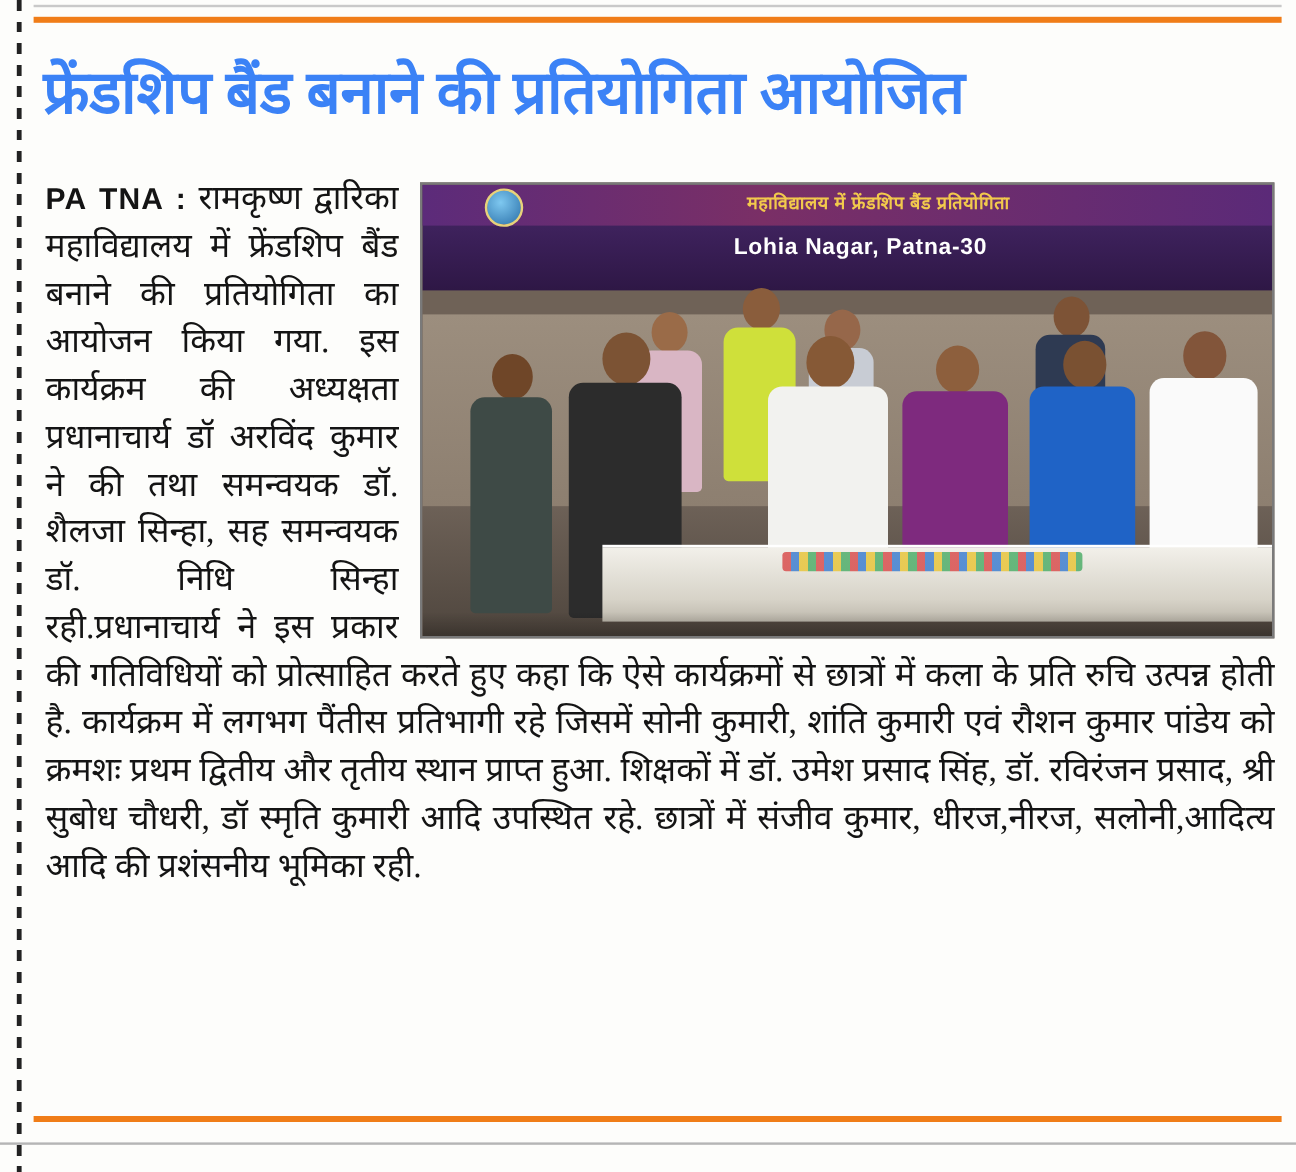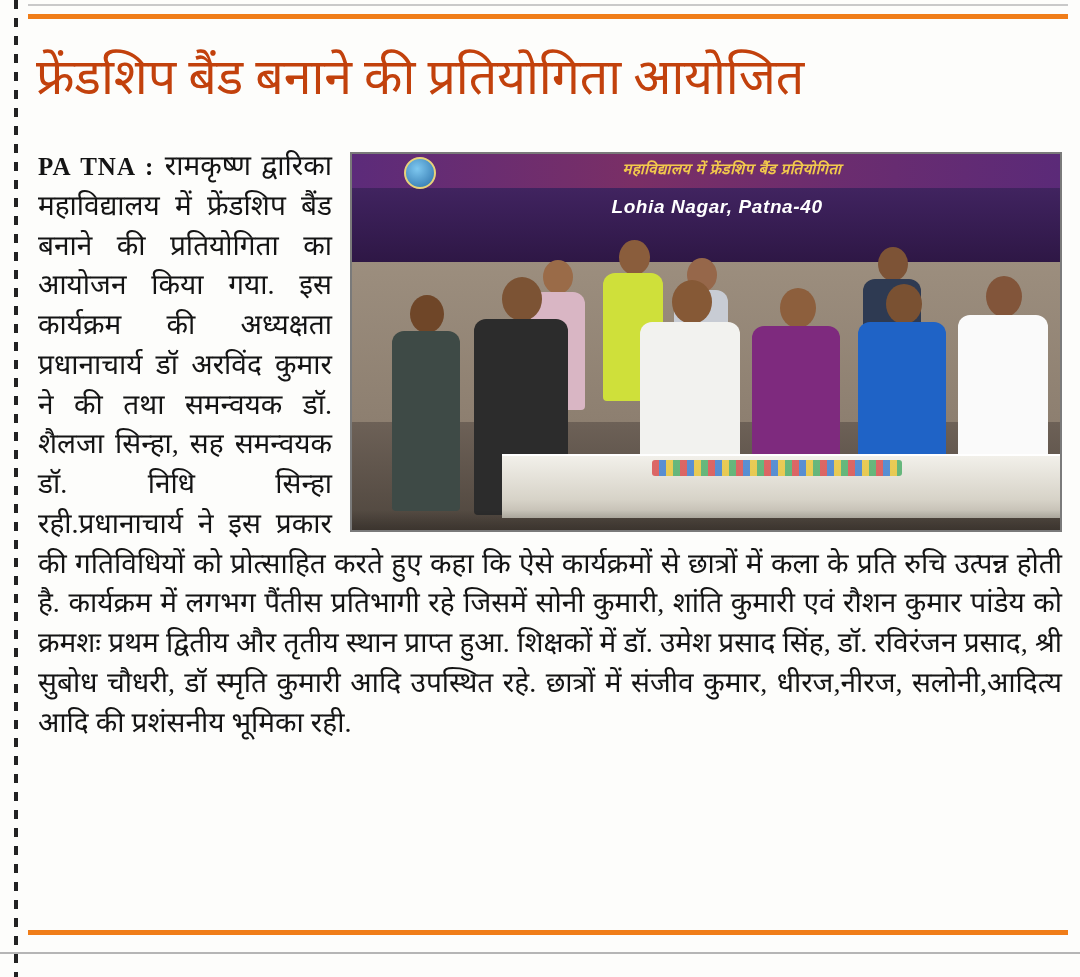--- a/index.html
+++ b/index.html
@@ -73,25 +73,25 @@
       rgba(255,255,255,0) 18px
     );
   }
 
   .headline {
     position: absolute;
     left: 36px;
     top: 48px;
     width: 1024px;
     font-family: "Liberation Serif", serif;
-    font-weight: normal;
+    font-weight: bold;
     font-size: 50px;
     line-height: 1.18;
     letter-spacing: -0.2px;
-    color: #c2410c;
+    color: #3b82f6;
     white-space: nowrap;
   }
 
   .body-wrap {
     position: absolute;
     left: 38px;
     top: 146px;
     width: 1024px;
   }
 
@@ -104,23 +104,22 @@
     box-sizing: border-box;
     position: relative;
     overflow: hidden;
     background: #6f6257;
   }
 
   
   .ph-banner {
     position: absolute;
     left: 0; top: 0;
-    width: 100%; height: 108px;
+    width: 100%; height: 88px;
     background: linear-gradient(180deg, #4a2a6b 0%, #3a1f57 55%, #2e1745 100%);
-    font-style: italic;
   }
   .ph-banner-top {
     position: absolute;
     left: 0; top: 0; width: 100%; height: 34px;
     background: linear-gradient(90deg,#5c2b7a,#7a2f66 40%,#5b2a78 100%);
   }
   .ph-banner-text1 {
     position: absolute;
     left: 120px; top: 4px;
     width: 520px;
@@ -210,21 +209,21 @@
     position: absolute;
     border-radius: 12px 12px 4px 4px;
   }
   .ph-caption-shade {
     position: absolute;
     left: 0; bottom: 0; width: 100%; height: 20px;
     background: linear-gradient(180deg, rgba(0,0,0,0), rgba(0,0,0,.25));
   }
 
   .lead-label {
-    font-family: Liberation Serif, serif;
+    font-family: Liberation Sans, sans-serif;
     font-weight: bold;
     font-size: 25px;
     letter-spacing: 1px;
   }
 
   .body-text {
     font-family: "Liberation Serif", serif;
     font-size: 28px;
     line-height: 1.42;
     color: #141414;
@@ -243,21 +242,21 @@
 
   <div class="headline">फ्रेंडशिप बैंड बनाने की प्रतियोगिता आयोजित</div>
 
   <div class="body-wrap">
 
     <div class="photo">
       <div class="ph-banner">
         <div class="ph-banner-top"></div>
         <div class="ph-logo"></div>
         <div class="ph-banner-text1">महाविद्यालय में फ्रेंडशिप बैंड प्रतियोगिता</div>
-        <div class="ph-banner-text2">Lohia Nagar, Patna-40</div>
+        <div class="ph-banner-text2">Lohia Nagar, Patna-30</div>
       </div>
       <div class="ph-wall"></div>
       <div class="ph-floor"></div>
 
       <div class="person" style="left:175px; bottom:120px; width:60px; height:150px;">
         <div class="p-head" style="left:16px; top:0; width:30px; height:34px; background:#9a6b48;"></div>
         <div class="p-body" style="left:4px; top:32px; width:54px; height:118px; background:#d9b6c4;"></div>
       </div>
       <div class="person" style="left:248px; bottom:130px; width:66px; height:160px;">
         <div class="p-head" style="left:19px; top:0; width:31px; height:35px; background:#8a5d3c;"></div>

